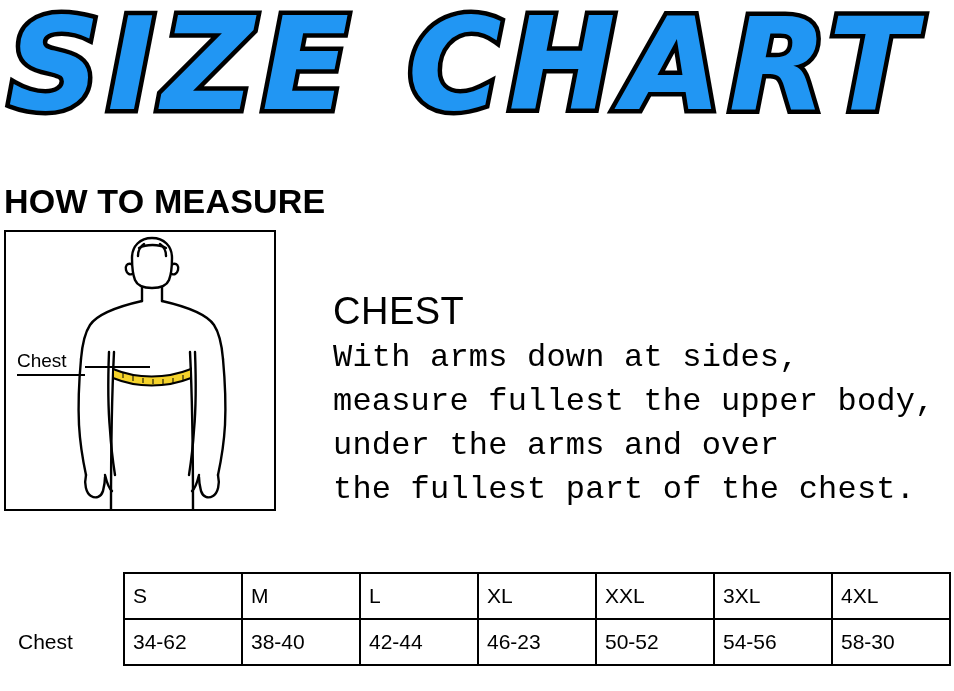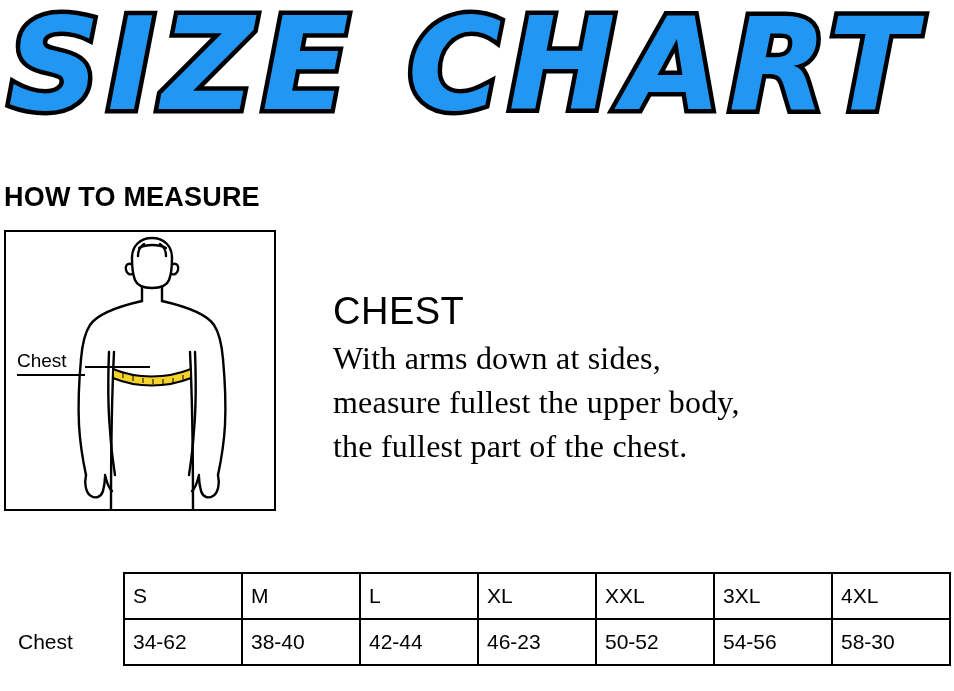--- a/index.html
+++ b/index.html
@@ -26,21 +26,21 @@
   }
   .title-svg {
     display: block;
   }
 
   
   .how-to {
     position: absolute;
     left: 4px;
     top: 182px;
-    font-size: 27px;
+    font-size: 34px;
     font-weight: bold;
     letter-spacing: 0.2px;
     font-family: "Liberation Sans", sans-serif;
   }
 
   
   .figure-box {
     position: absolute;
     left: 4px;
     top: 230px;
@@ -87,21 +87,21 @@
     line-height: 46px;
     font-family: "Liberation Sans", sans-serif;
     font-weight: normal;
     margin: 0 0 2px 0;
     letter-spacing: 0.5px;
   }
   .desc-body p {
     margin: 0;
     font-size: 32px;
     line-height: 44px;
-    font-family: Liberation Serif, serif;
+    font-family: Liberation Mono, monospace;
     letter-spacing: 0.2px;
   }
 
   
   .size-table {
     position: absolute;
     left: 4px;
     top: 572px;
     width: 946px;
     border-collapse: collapse;
@@ -183,20 +183,21 @@
 </div>
 <div class="chest-label">Chest</div>
 <div class="chest-label-underline"></div>
 <div class="chest-leader"></div>
 
 <div class="desc">
   <h2 class="desc-title">CHEST</h2>
   <div class="desc-body">
     <p>With arms down at sides,</p>
     <p>measure fullest the upper body,</p>
+    <p>under the arms and over</p>
     <p>the fullest part of the chest.</p>
   </div>
 </div>
 
 <table class="size-table">
   <tbody>
     <tr>
       <td class="corner col-label"></td>
       <td class="col-size">S</td>
       <td class="col-size">M</td>

